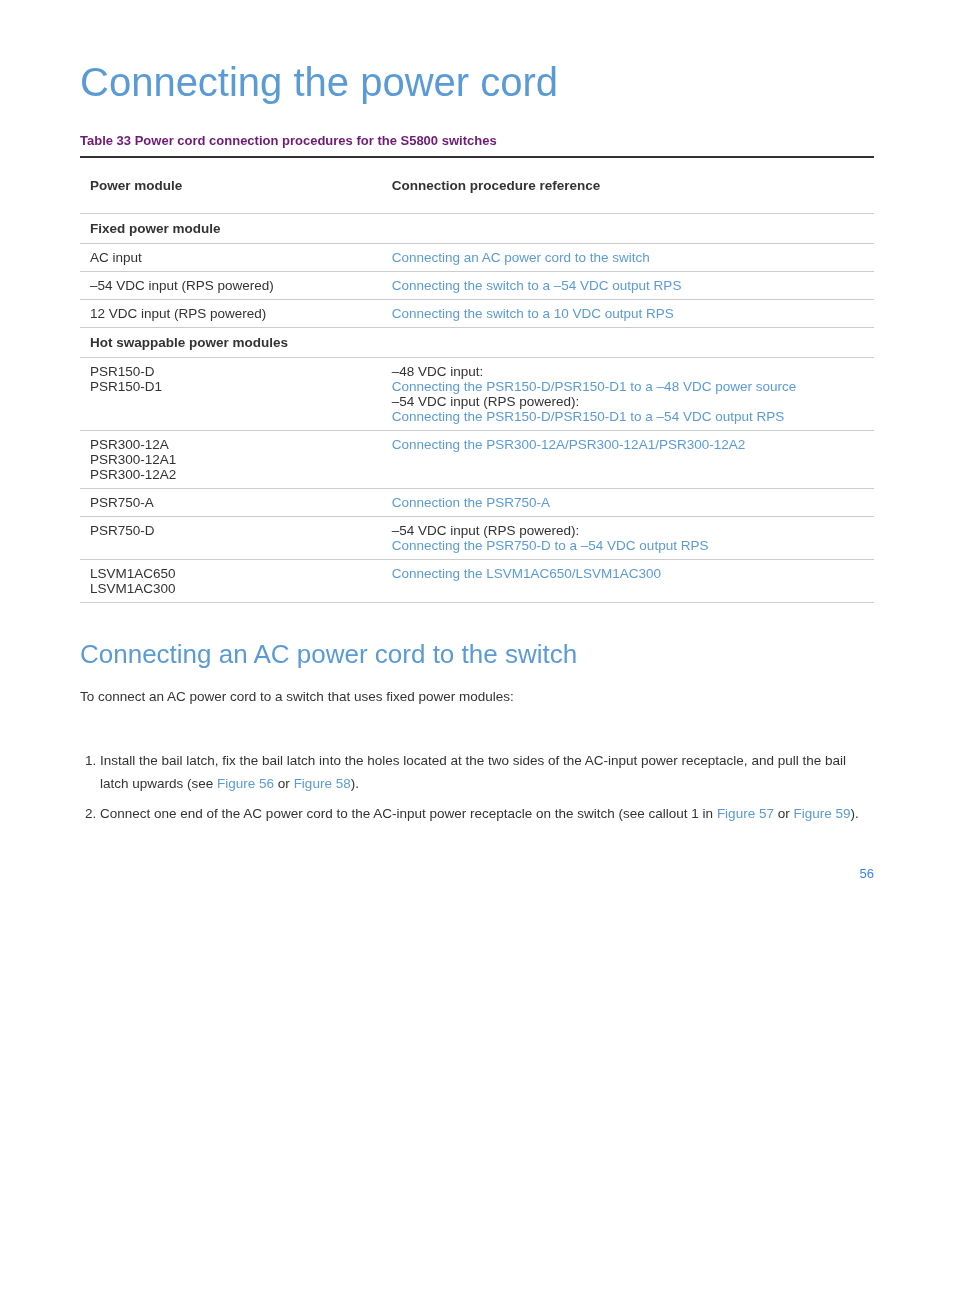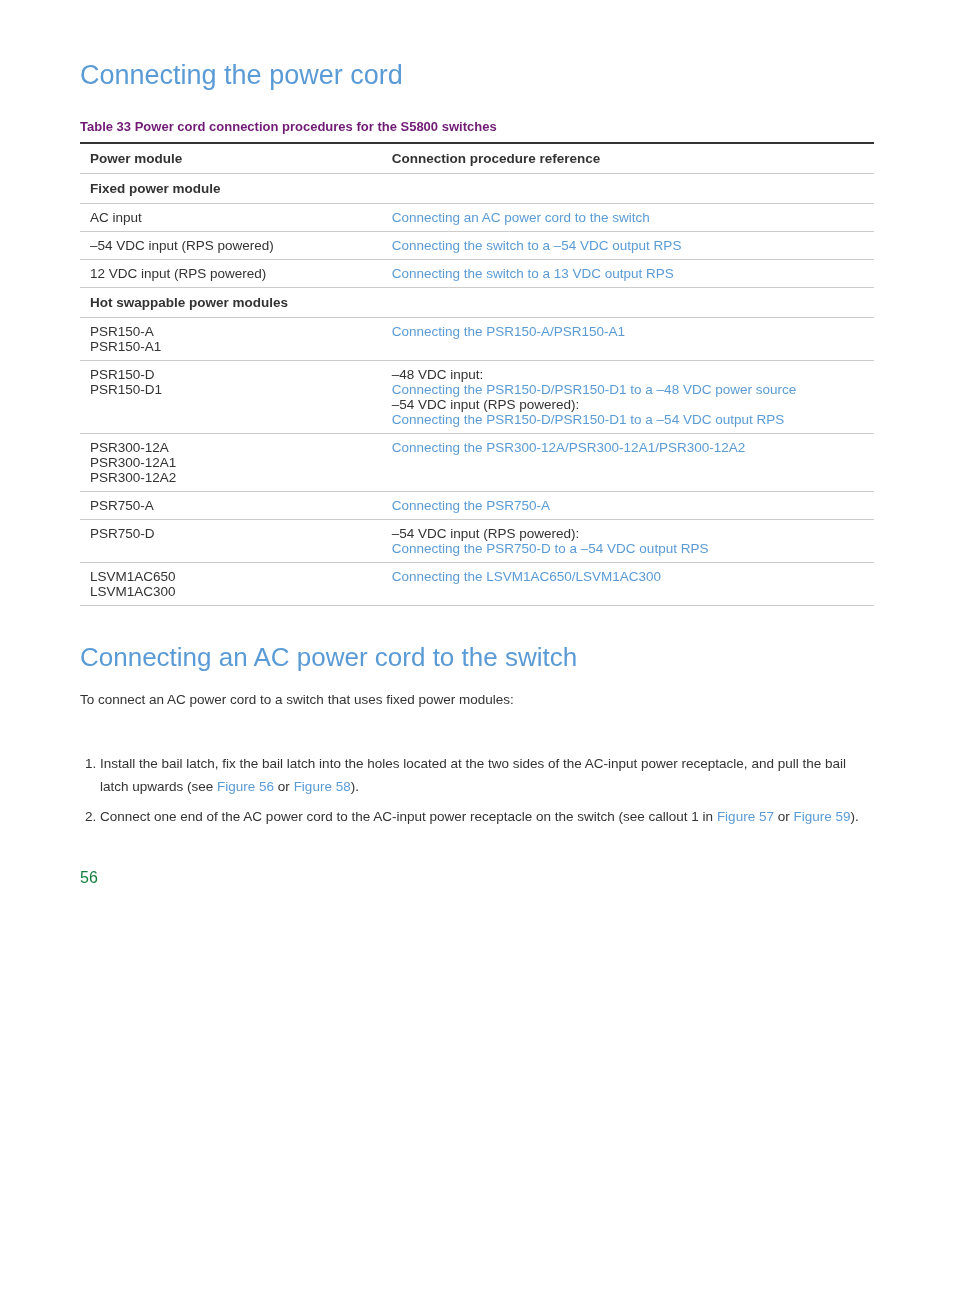--- a/index.html
+++ b/index.html
@@ -6,21 +6,21 @@
     body {
       font-family: Arial, Helvetica, sans-serif;
       font-size: 14px;
       color: #333;
       background: #fff;
       width: 954px;
       min-height: 1294px;
       padding: 60px 80px 60px 80px;
     }
     h1.page-title {
-      font-size: 27px;
+      font-size: 40px;
       font-weight: normal;
       color: #5b9bd5;
       margin-bottom: 28px;
       font-family: Arial, Helvetica, sans-serif;
     }
     h2.section-title {
       font-size: 26px;
       font-weight: normal;
       color: #5b9bd5;
       margin-top: 36px;
@@ -37,21 +37,21 @@
       width: 100%;
       border-collapse: collapse;
       font-size: 13.5px;
     }
     table thead tr {
       border-top: 2px solid #333;
       border-bottom: 1.5px solid #333;
     }
     table thead th {
       text-align: left;
-      padding: 7px 10px;
+      padding: 20px 10px;
       font-weight: bold;
       font-size: 13.5px;
     }
     table tbody tr {
       border-bottom: 1px solid #ccc;
     }
     table tbody td {
       padding: 6px 10px;
       vertical-align: top;
     }
@@ -60,24 +60,24 @@
       padding: 7px 10px;
       border-top: 1px solid #ccc;
     }
     a.link {
       color: #5b9bd5;
       text-decoration: none;
     }
     .col-module { width: 38%; }
     .col-ref { width: 62%; }
     .page-number {
-      text-align: left;
+      text-align: right;
       margin-top: 40px;
-      font-size: 16px;
-      color: #15803d;
+      font-size: 13px;
+      color: #3b82f6;
     }
     .section-body {
       font-size: 13.5px;
       line-height: 1.6;
       margin-bottom: 10px;
     }
     ol.steps {
       margin-left: 20px;
       font-size: 13.5px;
       line-height: 1.7;
@@ -117,34 +117,28 @@
     <tr>
       <td>–54 VDC input (RPS powered)</td>
       <td>
         <a class="link" href="#">Connecting the switch to a –54 VDC output RPS</a>
       </td>
     </tr>
 
     <tr>
       <td>12 VDC input (RPS powered)</td>
       <td>
-        <a class="link" href="#">Connecting the switch to a 13 VDC output RPS</a>
+        <a class="link" href="#">Connecting the switch to a 10 VDC output RPS</a>
       </td>
     </tr>
 
     <tr class="group-header">
       <td colspan="2">Hot swappable power modules</td>
     </tr>
 
-    <tr>
-      <td>PSR150-A<br>PSR150-A1</td>
-      <td>
-        <a class="link" href="#">Connecting the PSR150-A/PSR150-A1</a>
-      </td>
-    </tr>
 
     <tr>
       <td>PSR150-D<br>PSR150-D1</td>
       <td>
         –48 VDC input:<br>
         <a class="link" href="#">Connecting the PSR150-D/PSR150-D1 to a –48 VDC power source</a><br>
         –54 VDC input (RPS powered):<br>
         <a class="link" href="#">Connecting the PSR150-D/PSR150-D1 to a –54 VDC output RPS</a>
       </td>
     </tr>
@@ -153,21 +147,21 @@
       <td>PSR300-12A<br>PSR300-12A1<br>PSR300-12A2</td>
       <td>
         <a class="link" href="#">Connecting the PSR300-12A/PSR300-12A1/PSR300-12A2</a>
       </td>
     </tr>
 
 
     <tr>
       <td>PSR750-A</td>
       <td>
-        <a class="link" href="#">Connecting the PSR750-A</a>
+        <a class="link" href="#">Connection the PSR750-A</a>
       </td>
     </tr>
 
     <tr>
       <td>PSR750-D</td>
       <td>
         –54 VDC input (RPS powered):<br>
         <a class="link" href="#">Connecting the PSR750-D to a –54 VDC output RPS</a>
       </td>
     </tr>

